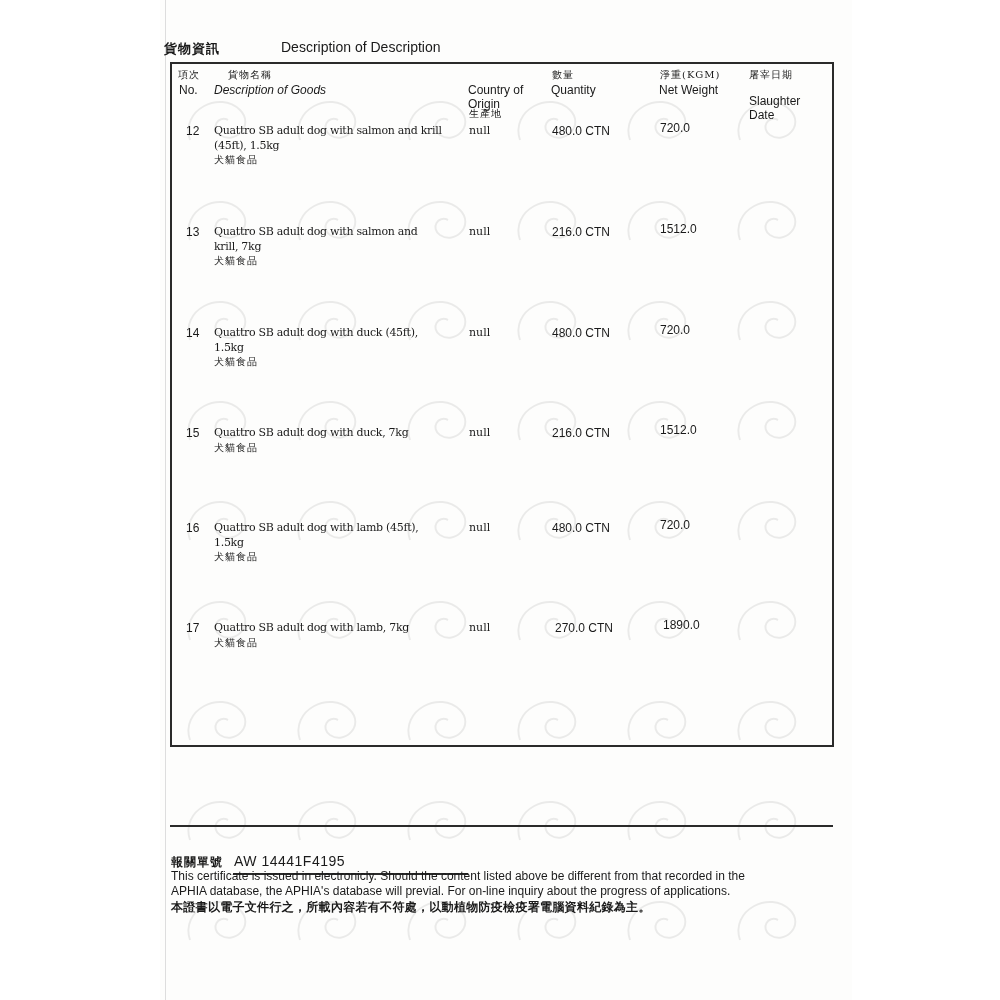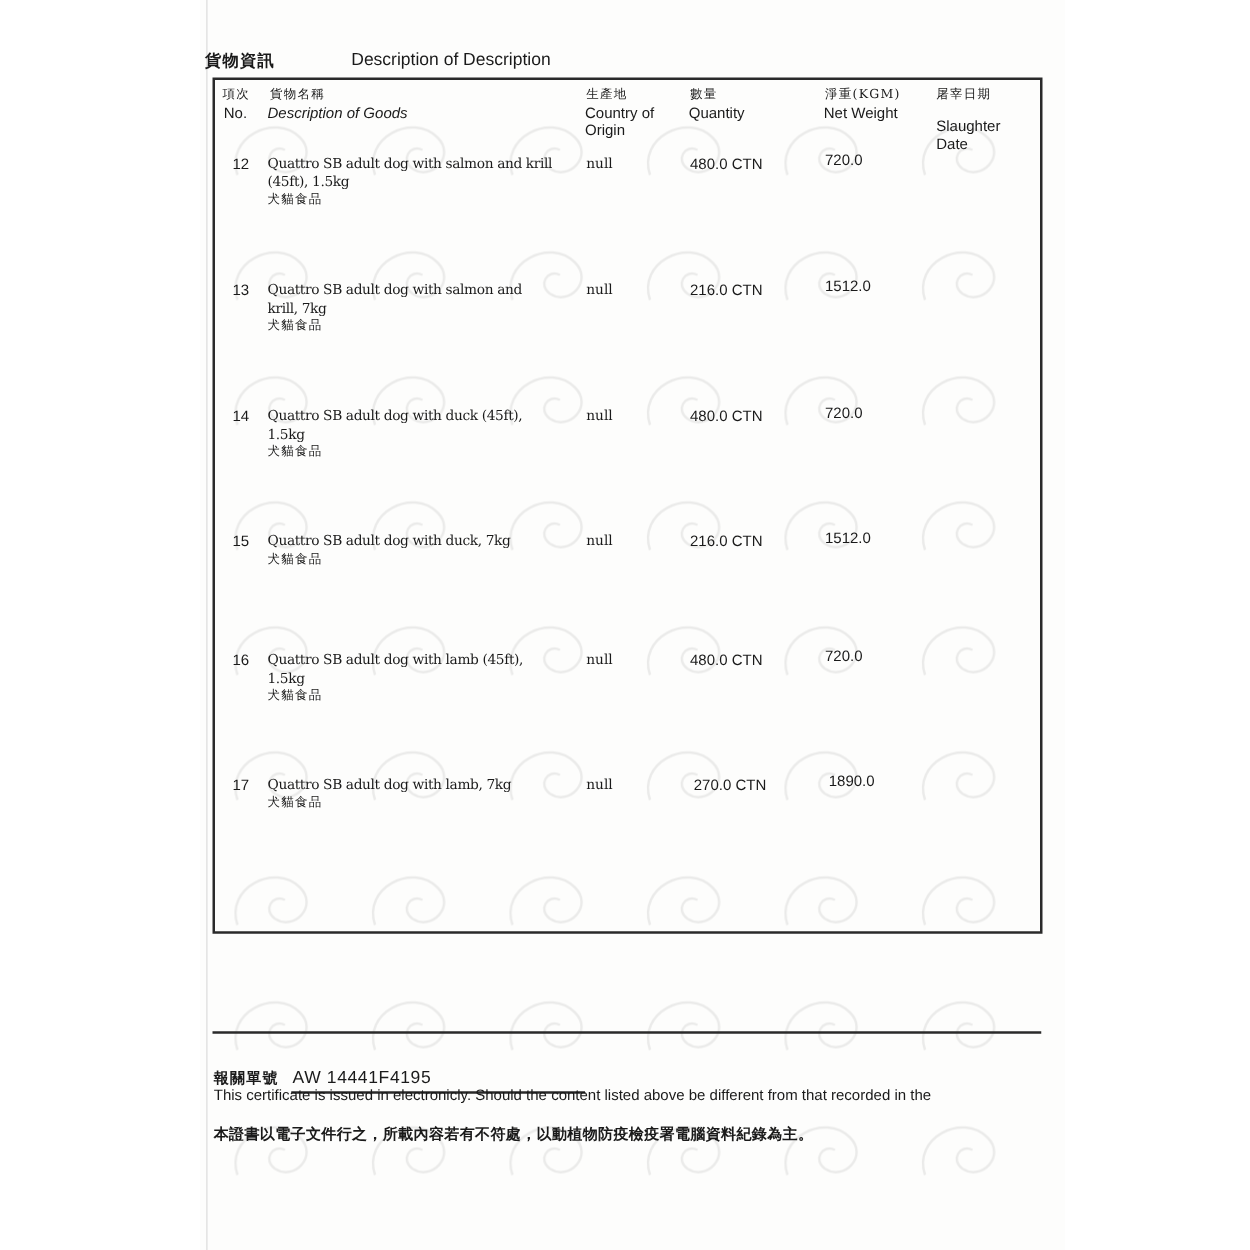--- a/index.html
+++ b/index.html
@@ -84,24 +84,24 @@
 </svg>
 
 <div class="section-title-zh">貨物資訊</div>
 <div class="section-title-en">Description of Description</div>
 
 <div class="table-box"></div>
 
 <div class="hdr-zh" style="left:178px;">項次</div>
 <div class="hdr-en" style="left:179px;">No.</div>
 
-<div class="hdr-zh" style="left:216px;">貨物名稱</div>
+<div class="hdr-zh" style="left:228px;">貨物名稱</div>
 <div class="hdr-en" style="left:214px;font-style:italic;">Description of Goods</div>
 
-<div class="hdr-zh" style="left:469px;">生產地</div>
+<div class="hdr-zh" style="left:469px;margin-top:39px;">生產地</div>
 <div class="hdr-en" style="left:468px; width:70px;">Country of Origin</div>
 
 <div class="hdr-zh" style="left:552px;">數量</div>
 <div class="hdr-en" style="left:551px;">Quantity</div>
 
 <div class="hdr-zh" style="left:660px;">淨重(KGM)</div>
 <div class="hdr-en" style="left:659px;">Net Weight</div>
 
 <div class="hdr-zh" style="left:749px;">屠宰日期</div>
 <div class="hdr-en" style="left:749px; width:60px;margin-top:11px;">Slaughter Date</div>
@@ -178,13 +178,14 @@
 
 <div class="rule"></div>
 
 <div class="decl-label">報關單號</div>
 <div class="decl-value">AW  14441F4195</div>
 <div class="decl-underline"></div>
 
 <div class="notice-zh">本證書以電子文件行之，所載內容若有不符處，以動植物防疫檢疫署電腦資料紀錄為主。</div>
 <div class="notice-en">
   <div>This certificate is issued in electronicly. Should the content listed above be different from that recorded in the</div>
+  <div>APHIA database, the APHIA's database will previal. For on-line inquiry about the progress of applications.</div>
 </div>
 
 </body></html>

